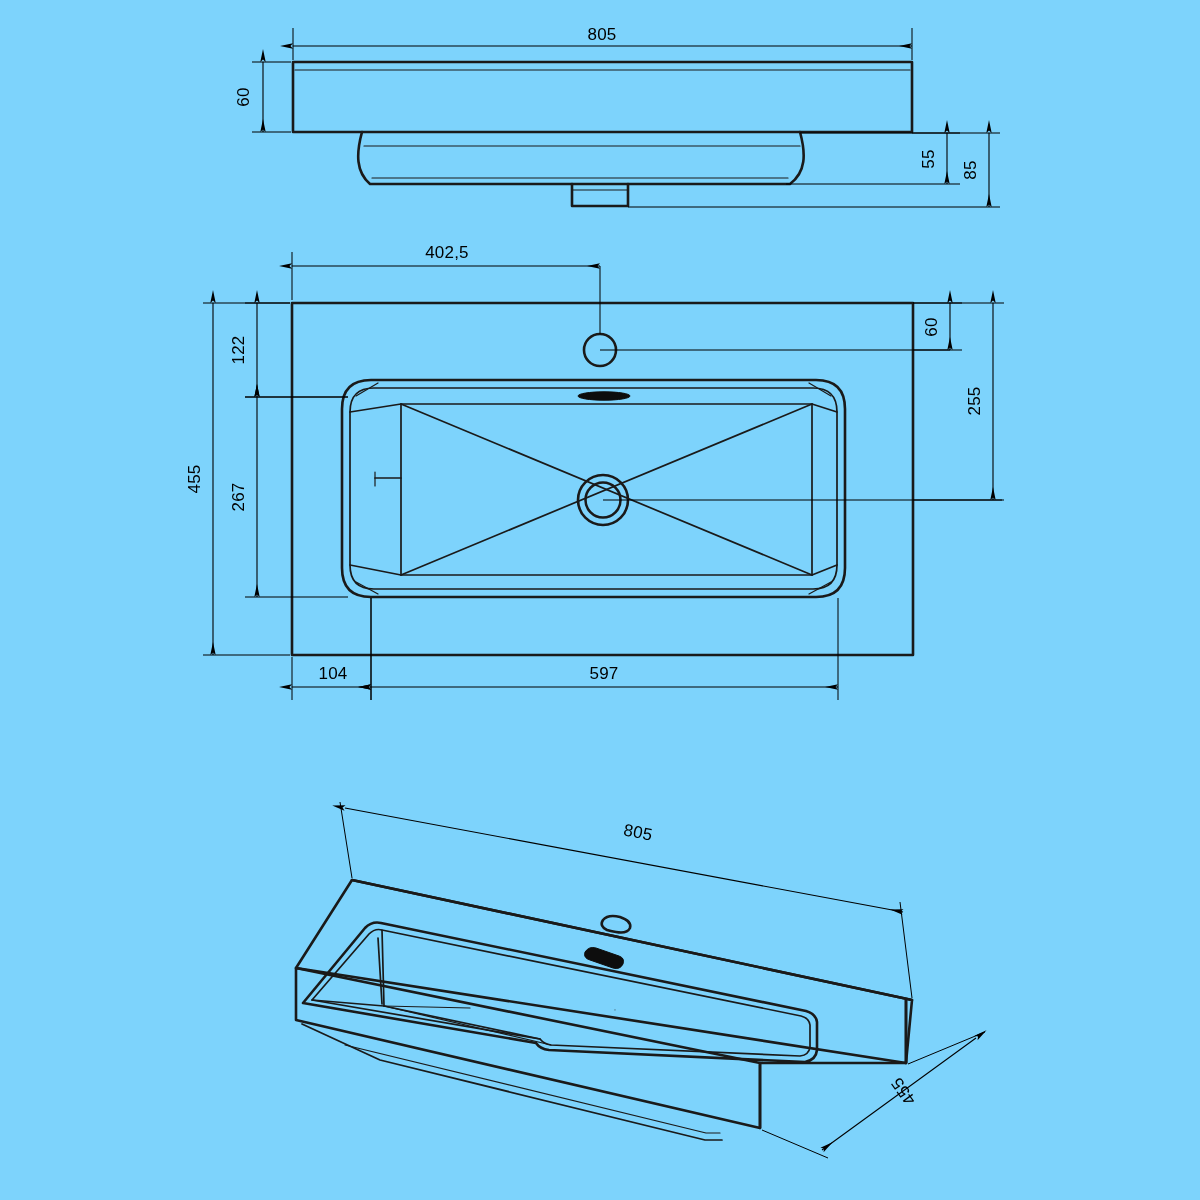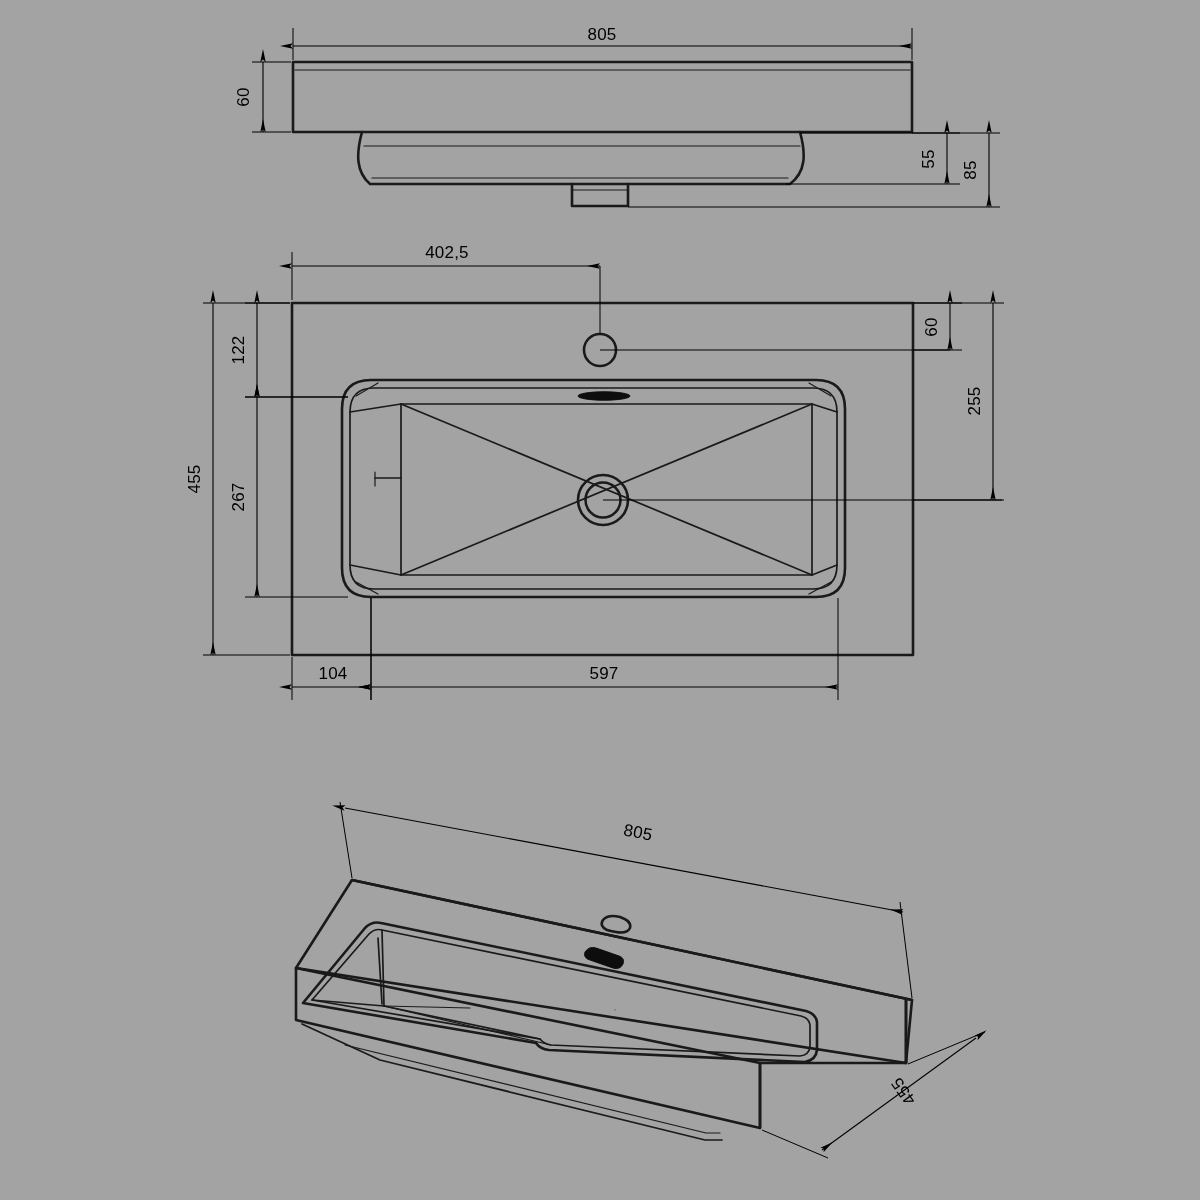--- a/index.html
+++ b/index.html
@@ -11,21 +11,21 @@
   body {
     width: 1200px;
     height: 1200px;
     font-family: "Liberation Sans", sans-serif;
     overflow: hidden;
   }
   #sheet {
     position: relative;
     width: 1200px;
     height: 1200px;
-    background: #a3a3a3;
+    background: #7dd3fc;
   }
   #drawing {
     position: absolute;
     top: 0;
     left: 0;
     width: 1200px;
     height: 1200px;
   }
   text {
     font-family: "Liberation Sans", sans-serif;

